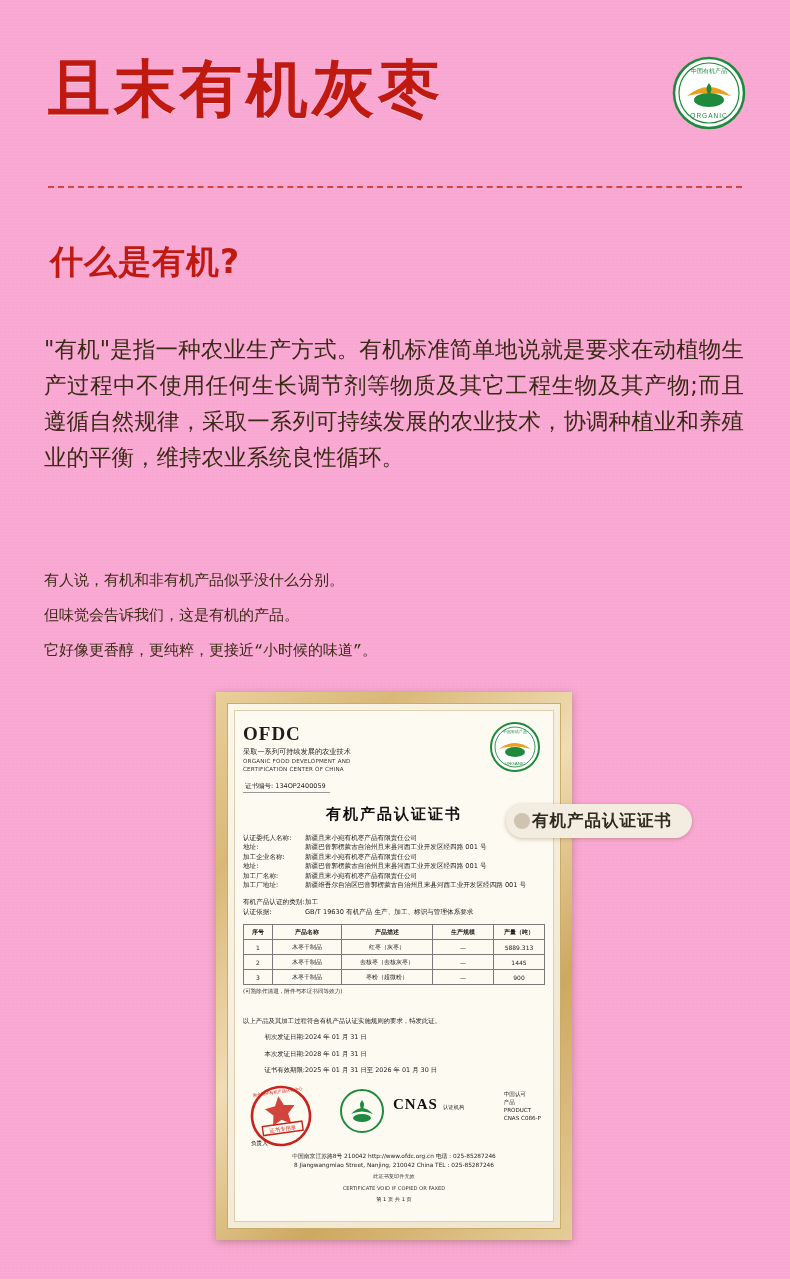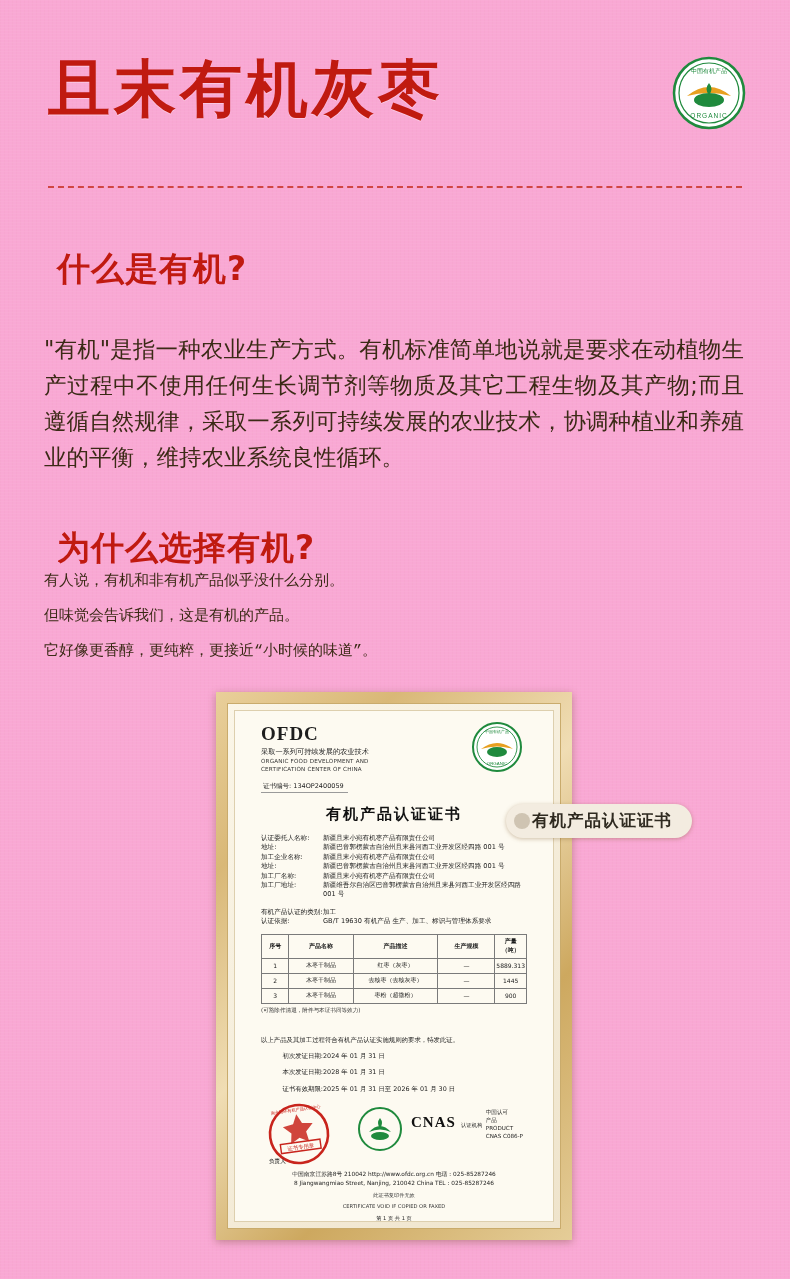--- a/index.html
+++ b/index.html
@@ -67,21 +67,21 @@
     border-top: 2px dashed #c9352a;
     opacity: 0.85;
   }
 
   .section-title {
     font-family: "DejaVu Sans", "Liberation Sans", sans-serif;
     font-size: 33px;
     font-weight: bold;
     color: #c01a10;
     letter-spacing: 1px;
-    margin: 11px;
+    margin: 4px;
   }
   .s1-title { position: absolute; left: 46px; top: 236px; }
   .s1-body {
     position: absolute;
     left: 44px;
     top: 308px;
     width: 700px;
     font-family: "DejaVu Sans", "Liberation Sans", sans-serif;
     font-size: 22.5px;
     line-height: 36px;
@@ -127,21 +127,21 @@
   .cert-paper {
     position: absolute;
     inset: 18px;
     background: #fdfaf1;
     border: 1px solid #ddcfae;
     box-sizing: border-box;
     overflow: hidden;
     font-family: "DejaVu Sans", "Liberation Sans", sans-serif;
     color: #2b2b2b;
   }
-  .cert-inner-pad { padding: 10px 26px; }
+  .cert-inner-pad { padding: 10px 8px; }
 
   .ofdc-row { position: relative; }
   .ofdc-title {
     font-family: "Liberation Serif", serif;
     font-size: 19px;
     font-weight: bold;
     letter-spacing: 1px;
     color: #1d1d1d;
     margin: 2px 0 2px 0;
   }
@@ -294,21 +294,20 @@
         <text x="37" y="62" font-size="6.5" fill="#1f8a3d" text-anchor="middle" font-family="Liberation Sans, sans-serif" letter-spacing="1">ORGANIC</text>
       </svg>
     </span>
   </div>
 
   <div class="divider"></div>
 
   <h2 class="section-title s1-title">什么是有机?</h2>
   <p class="s1-body">"有机"是指一种农业生产方式。有机标准简单地说就是要求在动植物生产过程中不使用任何生长调节剂等物质及其它工程生物及其产物;而且遵循自然规律，采取一系列可持续发展的农业技术，协调种植业和养殖业的平衡，维持农业系统良性循环。</p>
 
-  <h2 class="section-title s2-title">为什么选择有机?</h2>
   <div class="s2-body">
     <div>有人说，有机和非有机产品似乎没什么分别。</div>
     <div>但味觉会告诉我们，这是有机的产品。</div>
     <div>它好像更香醇，更纯粹，更接近“小时候的味道”。</div>
   </div>
 
   <div class="cert-wrap">
     <div class="cert-frame-outer"></div>
     <div class="cert-frame-inner"></div>
     <div class="cert-paper">

